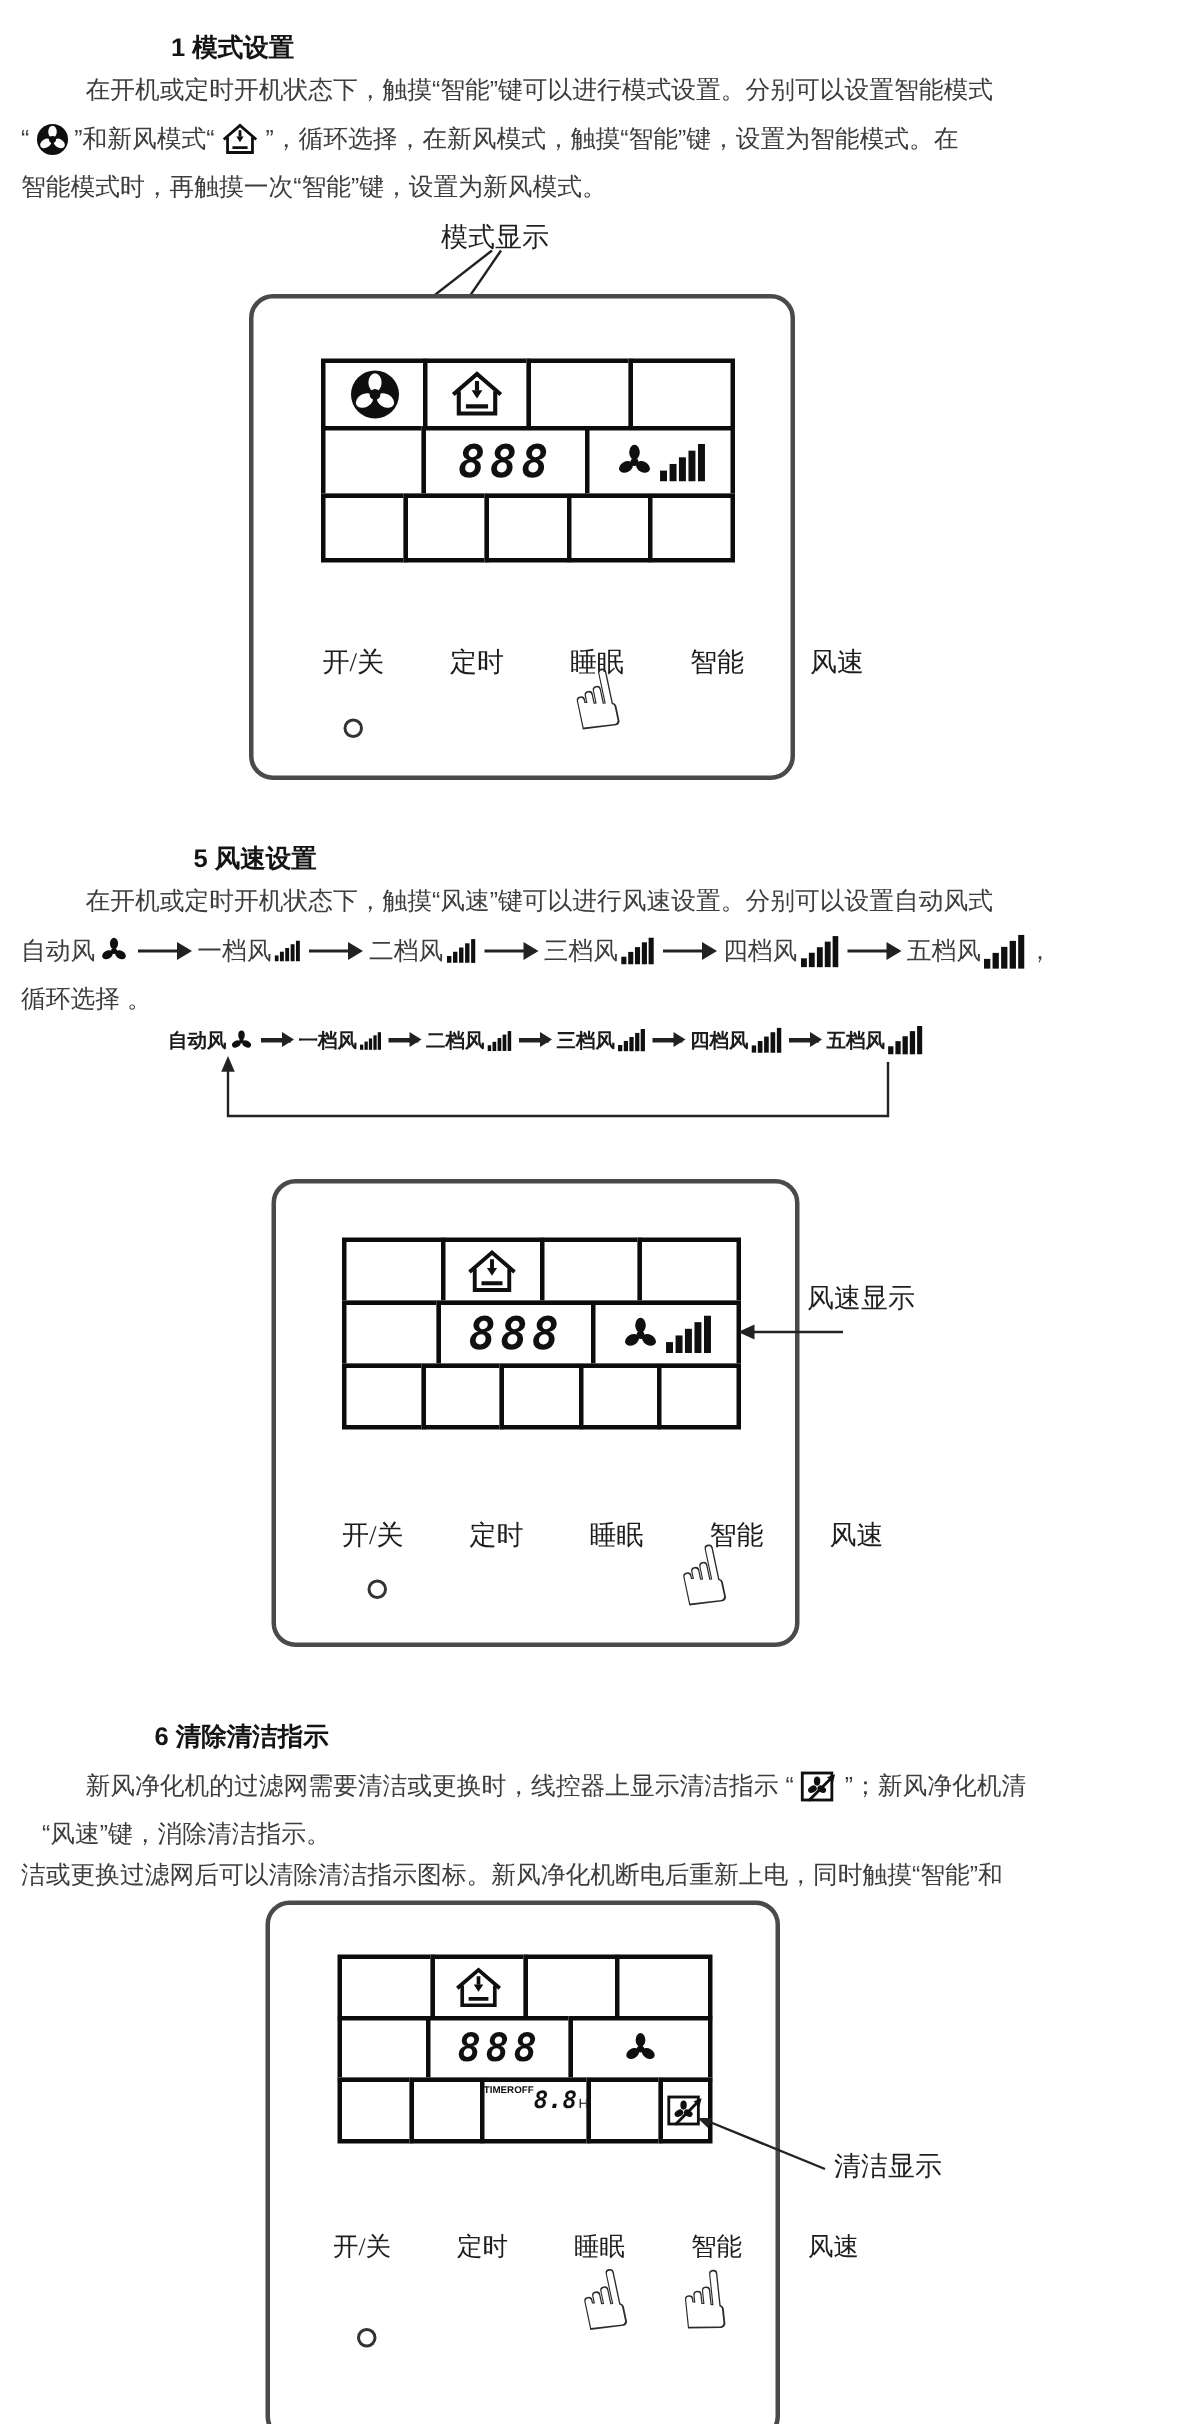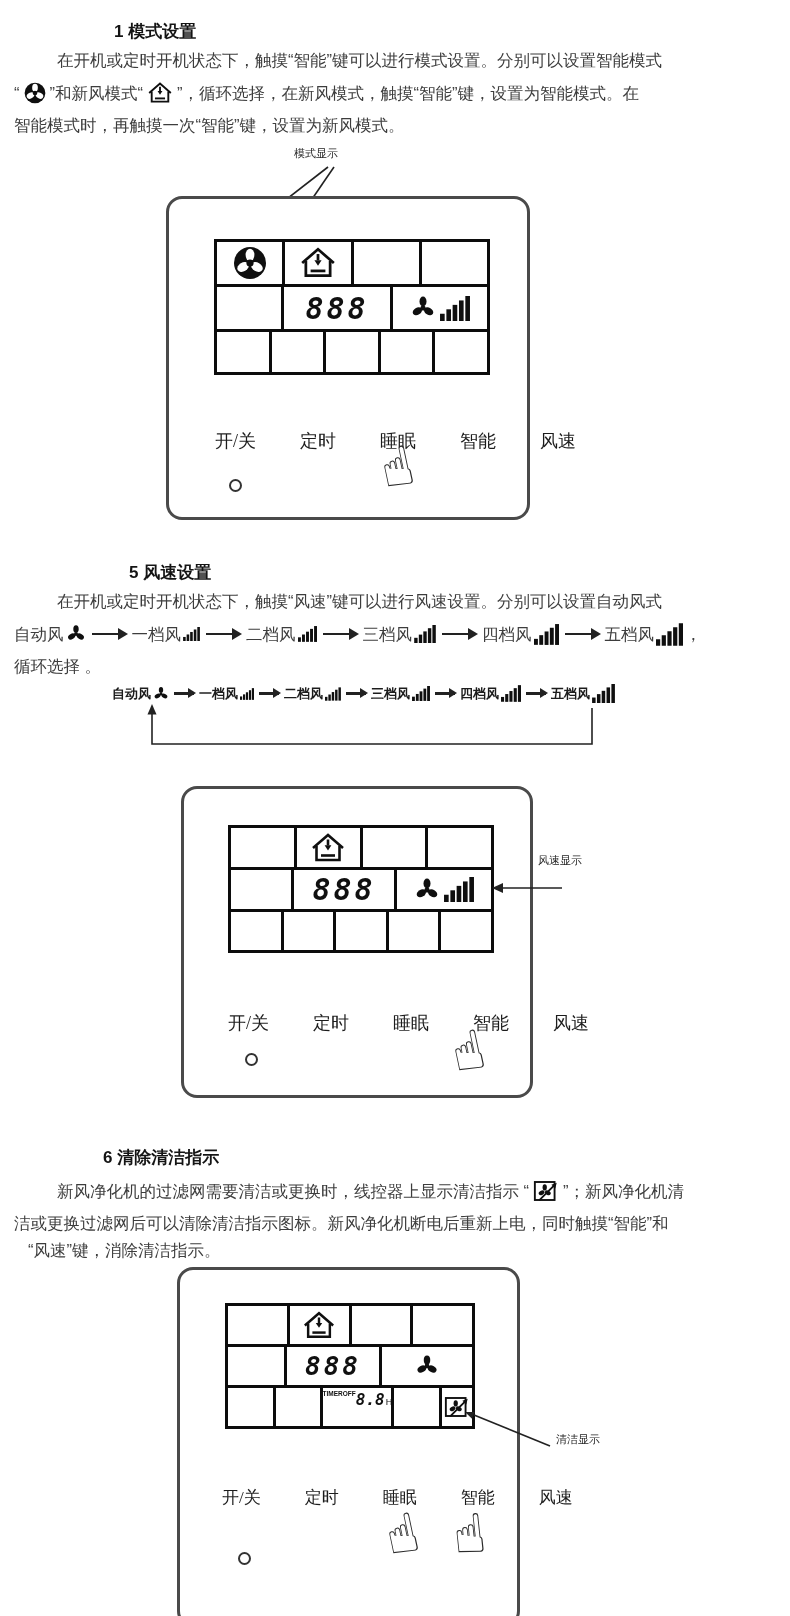--- a/index.html
+++ b/index.html
@@ -3,21 +3,21 @@
 <meta charset="utf-8">
 <style>
   html,body{margin:0;padding:0;background:#fff;}
   .page{position:relative;width:790px;height:1616px;background:#ffffff;overflow:hidden;
         font-family:"Liberation Sans",sans-serif;color:#3d3d3d;}
   .h{position:absolute;font-size:17px;font-weight:bold;color:#141414;white-space:nowrap;}
   .para{position:absolute;font-size:16.5px;line-height:27px;color:#3d3d3d;}
   .pline{white-space:nowrap;}
   .indent{padding-left:43px;}
   .iconline{display:flex;align-items:center;height:38px;gap:2px;}
-  .annot{position:absolute;font-family:"Liberation Serif",serif;font-size:11px;color:#1f1f1f;white-space:nowrap;}
+  .annot{position:absolute;font-family:"Liberation Serif",serif;font-size:18px;color:#1f1f1f;white-space:nowrap;}
   .ov{position:absolute;}
   .panel{position:absolute;border:3px solid #4a4a4a;border-radius:16px;background:#fff;box-sizing:border-box;}
   .display{position:absolute;}
   .drow{display:flex;}
   .drow + .drow{margin-top:-3px;}
   .dcell{border:3px solid #0c0c0c;background:#fff;box-sizing:border-box;height:100%;
          display:flex;align-items:center;justify-content:center;}
   .dcell + .dcell{margin-left:-3px;}
   .drow{align-items:stretch;}
   .f1{flex:1;}
@@ -425,22 +425,22 @@
               <ellipse cx="13.5" cy="9.8" rx="2.5" ry="3.6"></ellipse>
               <ellipse cx="13.5" cy="9.8" rx="2.5" ry="3.6" transform="rotate(120 13.5 14)"></ellipse>
               <ellipse cx="13.5" cy="9.8" rx="2.5" ry="3.6" transform="rotate(240 13.5 14)"></ellipse>
             </g>
             <line x1="7" y1="25" x2="24" y2="8" stroke="#0f0f0f" stroke-width="2.2"></line>
             <polygon points="27.5,4.5 25.8,11.2 21.3,6.8" fill="#0f0f0f"></polygon>
           </svg>
         </span>
         <span>”；新风净化机清</span>
     </div>
+    <div class="pline" style="padding-left:14px;"><span>“风速”键，消除清洁指示。</span></div>
     <div class="pline"><span>洁或更换过滤网后可以清除清洁指示图标。新风净化机断电后重新上电，同时触摸“智能”和</span></div>
-    <div class="pline" style="padding-left:14px;"><span>“风速”键，消除清洁指示。</span></div>
   </div>
 
   <div class="panel" style="left:177px;top:1267px;width:343px;height:360px;">
     <div class="display" style="left:45px;top:33px;width:250px;">
       <div class="drow" style="height:44px;">
         <div class="dcell f1"></div>
         <div class="dcell f1">
             <span class="house-icon">
               <svg width="34" height="29" viewBox="0 0 36 30">
                 <g fill="none" stroke="#0f0f0f" stroke-width="2.6">

